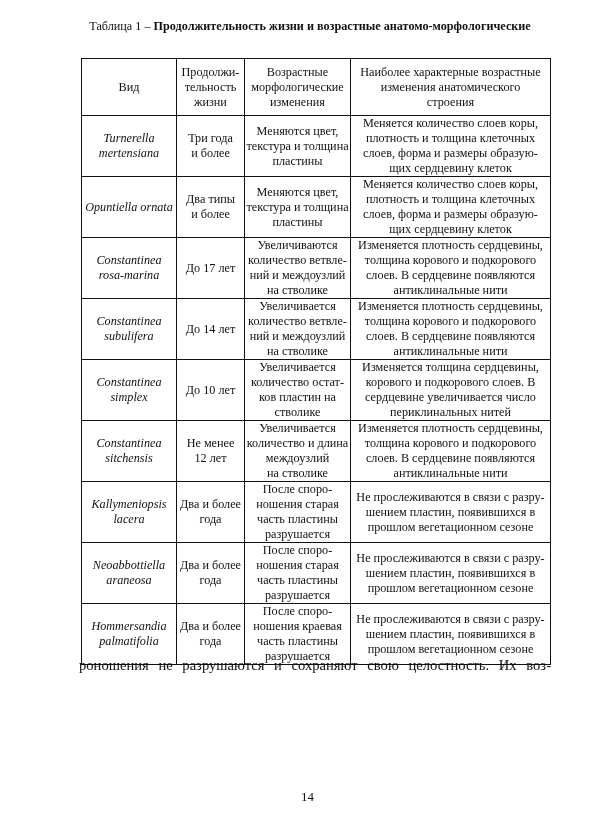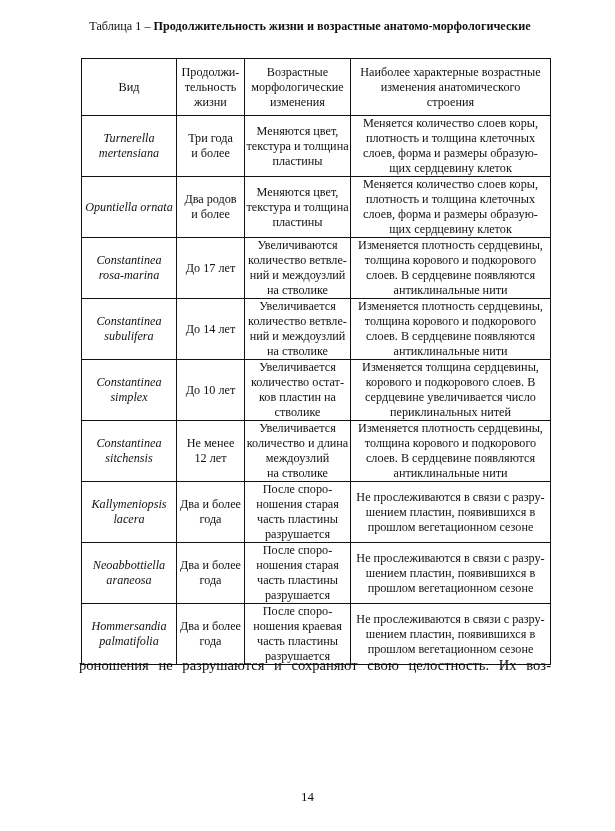--- a/index.html
+++ b/index.html
@@ -64,21 +64,21 @@
   </thead>
   <tbody id="tbody">
       <tr>
         <td class="species"><span>Turnerella</span><br><span>mertensiana</span></td>
         <td><span>Три года</span><br><span>и более</span></td>
         <td><span>Меняются цвет,</span><br><span>текстура и толщина</span><br><span>пластины</span></td>
         <td><span>Меняется количество слоев коры,</span><br><span>плотность и толщина клеточных</span><br><span>слоев, форма и размеры образую-</span><br><span>щих сердцевину клеток</span></td>
       </tr>
       <tr>
         <td class="species"><span>Opuntiella ornata</span></td>
-        <td><span>Два родов</span><br><span>и более</span></td>
+        <td><span>Два типы</span><br><span>и более</span></td>
         <td><span>Меняются цвет,</span><br><span>текстура и толщина</span><br><span>пластины</span></td>
         <td><span>Меняется количество слоев коры,</span><br><span>плотность и толщина клеточных</span><br><span>слоев, форма и размеры образую-</span><br><span>щих сердцевину клеток</span></td>
       </tr>
       <tr>
         <td class="species"><span>Constantinea</span><br><span>rosa-marina</span></td>
         <td><span>До 17 лет</span></td>
         <td><span>Увеличиваются</span><br><span>количество ветвле-</span><br><span>ний и междоузлий</span><br><span>на стволике</span></td>
         <td><span>Изменяется плотность сердцевины,</span><br><span>толщина корового и подкорового</span><br><span>слоев. В сердцевине появляются</span><br><span>антиклинальные нити</span></td>
       </tr>
       <tr>

